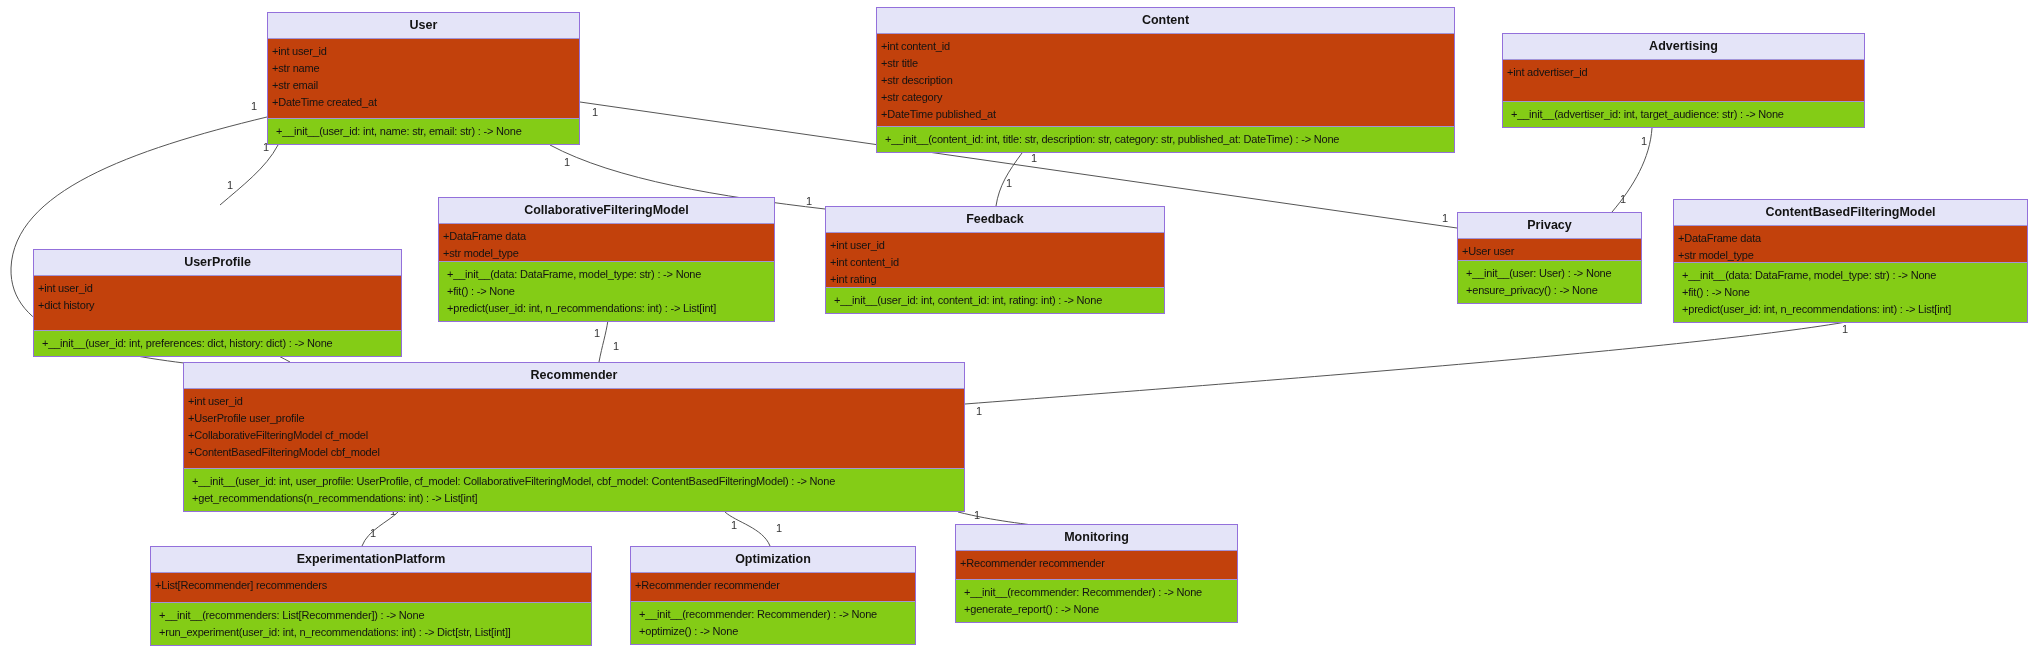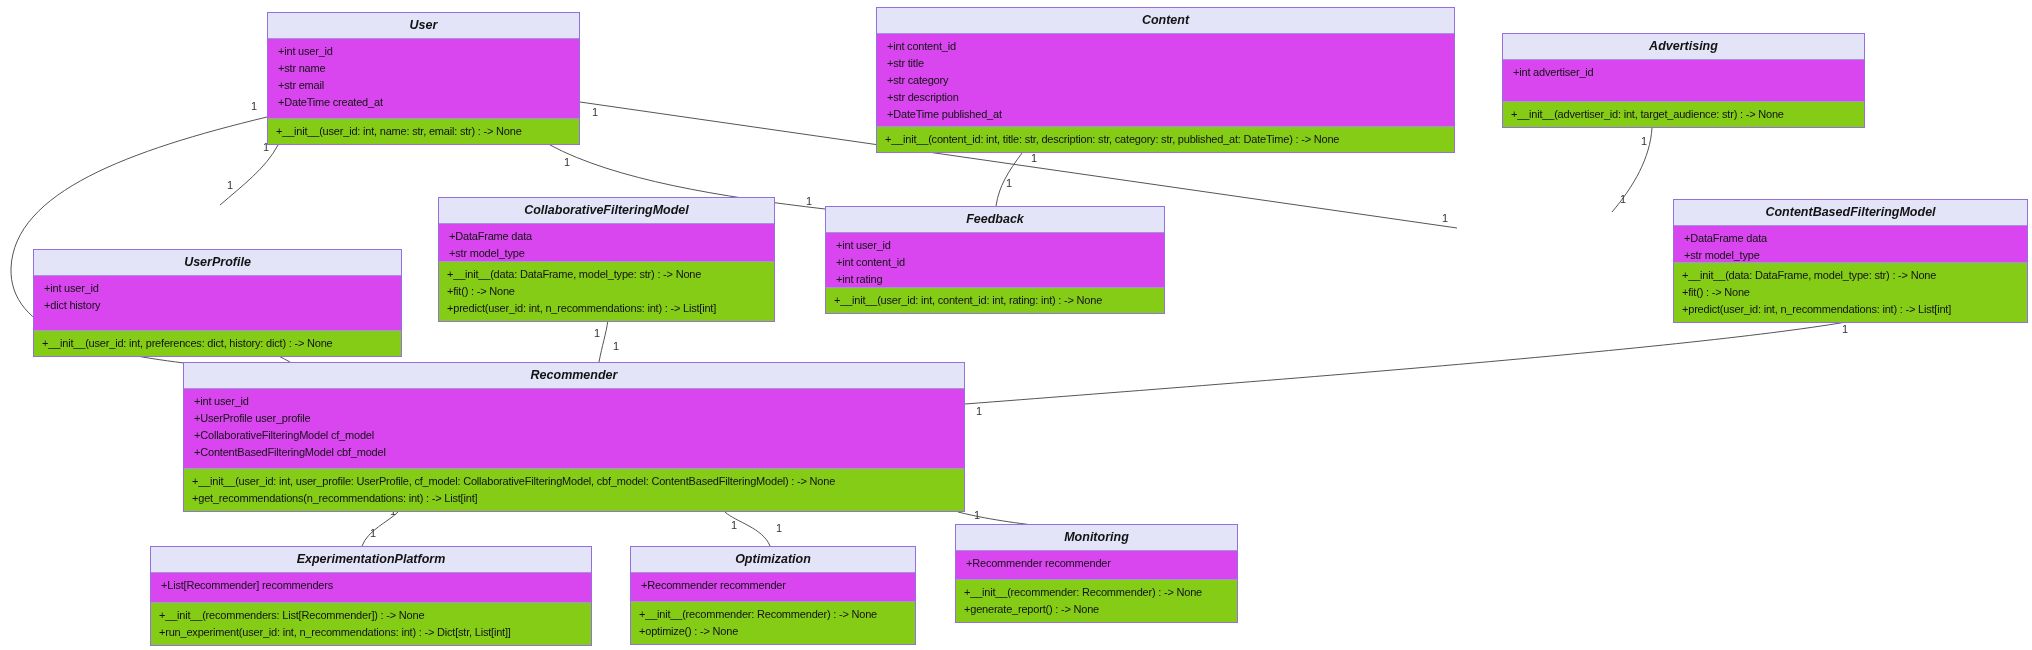--- a/index.html
+++ b/index.html
@@ -25,27 +25,26 @@
     flex:0 0 auto;
     text-align:center;
     font-weight:bold;
     font-size:12.5px;
     line-height:17px;
     padding:4px 6px;
     background:#E4E4F8;
     color:#131313;
     white-space:nowrap;
     overflow:hidden;
-    font-style:italic;
   }
   .class-attrs{
     flex:1 1 auto;
     border-top:1px solid #a294d8;
-    background:#d946ef;
-    padding:4px 10px;
+    background:#c2410c;
+    padding:4px 4px;
     overflow:hidden;
   }
   .class-methods{
     flex:0 0 auto;
     border-top:1px solid #a294d8;
     background:#84cc16;
     padding:4px 8px;
     overflow:hidden;
   }
   .member-row{
@@ -109,22 +108,22 @@
       </div>
       <div class="class-methods">
         <div class="member-row">+__init__(user_id: int, name: str, email: str) : -&gt; None</div>
       </div>
     </div>
     <div class="class-box" style="left: 876px; top: 7px; width: 579px; height: 146px;">
       <div class="class-title">Content</div>
       <div class="class-attrs">
         <div class="member-row">+int content_id</div>
         <div class="member-row">+str title</div>
+        <div class="member-row">+str description</div>
         <div class="member-row">+str category</div>
-        <div class="member-row">+str description</div>
         <div class="member-row">+DateTime published_at</div>
       </div>
       <div class="class-methods">
         <div class="member-row">+__init__(content_id: int, title: str, description: str, category: str, published_at: DateTime) : -&gt; None</div>
       </div>
     </div>
     <div class="class-box" style="left: 1482px; top: 33px; width: 363px; height: 95px; margin-left: 20px;">
       <div class="class-title">Advertising</div>
       <div class="class-attrs">
         <div class="member-row">+int advertiser_id</div>
@@ -159,20 +158,30 @@
       <div class="class-title">Feedback</div>
       <div class="class-attrs">
         <div class="member-row">+int user_id</div>
         <div class="member-row">+int content_id</div>
         <div class="member-row">+int rating</div>
       </div>
       <div class="class-methods">
         <div class="member-row">+__init__(user_id: int, content_id: int, rating: int) : -&gt; None</div>
       </div>
     </div>
+    <div class="class-box" style="left: 1457px; top: 212px; width: 185px; height: 92px;">
+      <div class="class-title">Privacy</div>
+      <div class="class-attrs">
+        <div class="member-row">+User user</div>
+      </div>
+      <div class="class-methods">
+        <div class="member-row">+__init__(user: User) : -&gt; None</div>
+        <div class="member-row">+ensure_privacy() : -&gt; None</div>
+      </div>
+    </div>
     <div class="class-box" style="left: 1673px; top: 199px; width: 355px; height: 124px;">
       <div class="class-title">ContentBasedFilteringModel</div>
       <div class="class-attrs">
         <div class="member-row">+DataFrame data</div>
         <div class="member-row">+str model_type</div>
       </div>
       <div class="class-methods">
         <div class="member-row">+__init__(data: DataFrame, model_type: str) : -&gt; None</div>
         <div class="member-row">+fit() : -&gt; None</div>
         <div class="member-row">+predict(user_id: int, n_recommendations: int) : -&gt; List[int]</div>

